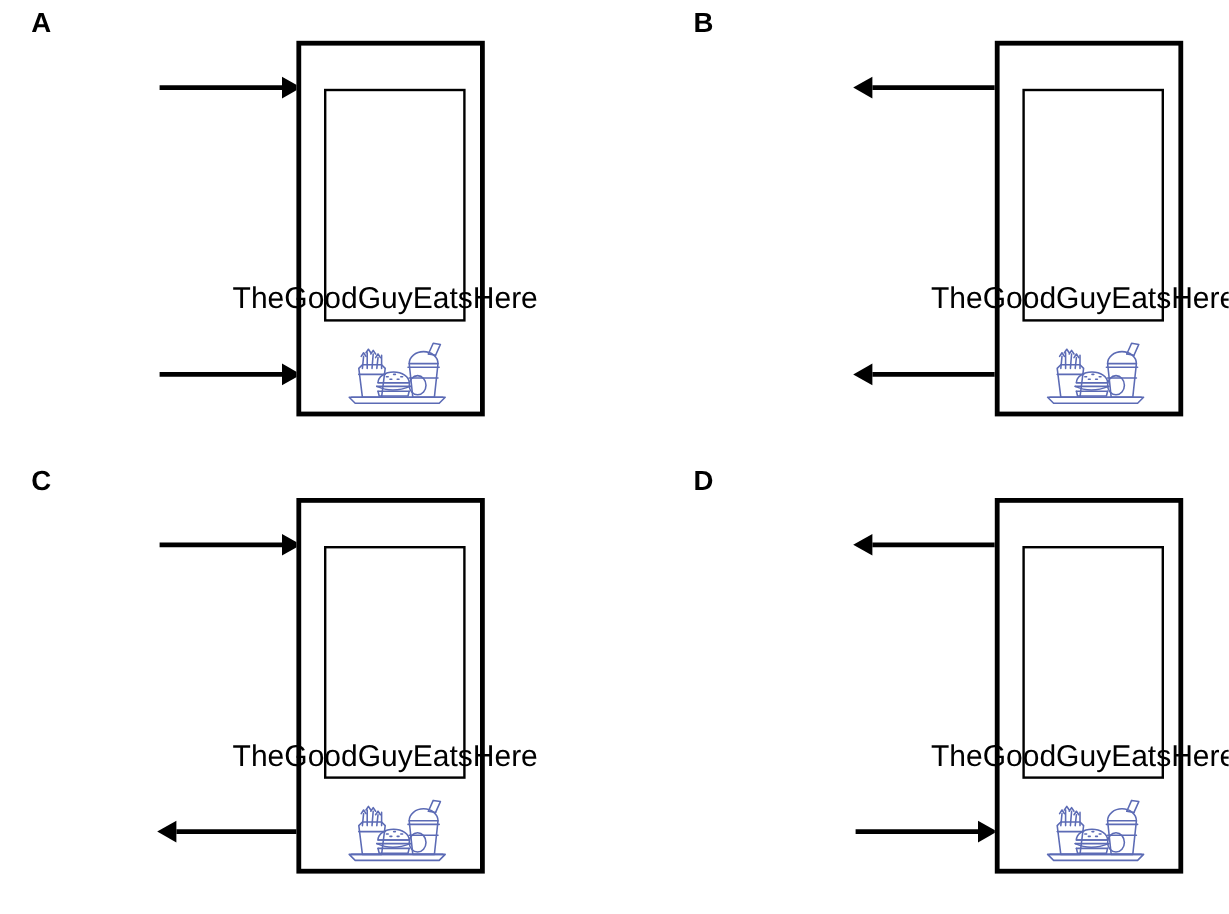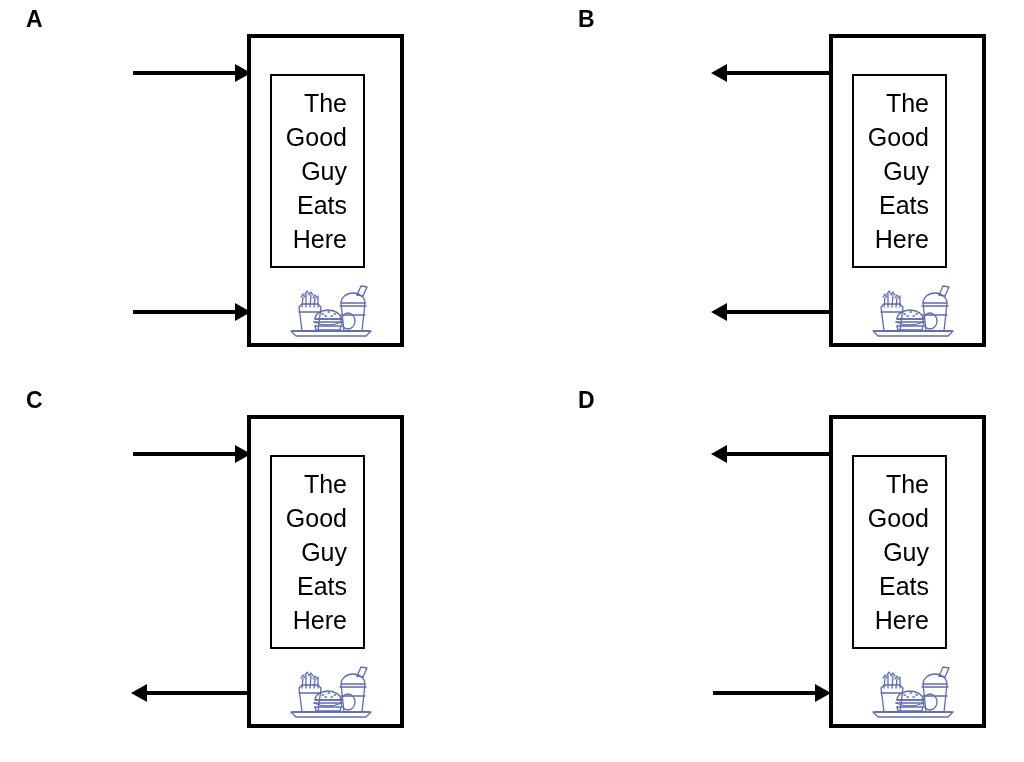--- a/index.html
+++ b/index.html
@@ -55,27 +55,27 @@
     background: #ffffff;
     z-index: 3;
   }
   .panel-a .billboard, .panel-c .billboard { left: 247px; }
   .panel-b .billboard, .panel-d .billboard { left: 317px; }
 
   .sign-inner {
     position: absolute;
     left: 19px;
     top: 36px;
-    width: 95px;
+    width: 118px;
     height: 194px;
     border: 2px solid #000000;
     box-sizing: border-box;
     background: #ffffff;
     display: flex;
-    flex-direction: column;
+    flex-direction: row;
     align-items: flex-end;
     justify-content: center;
     padding-right: 16px;
   }
   .sign-line {
     font-family: "Liberation Sans", sans-serif;
     font-size: 25px;
     line-height: 34px;
     color: #000000;
     white-space: nowrap;

